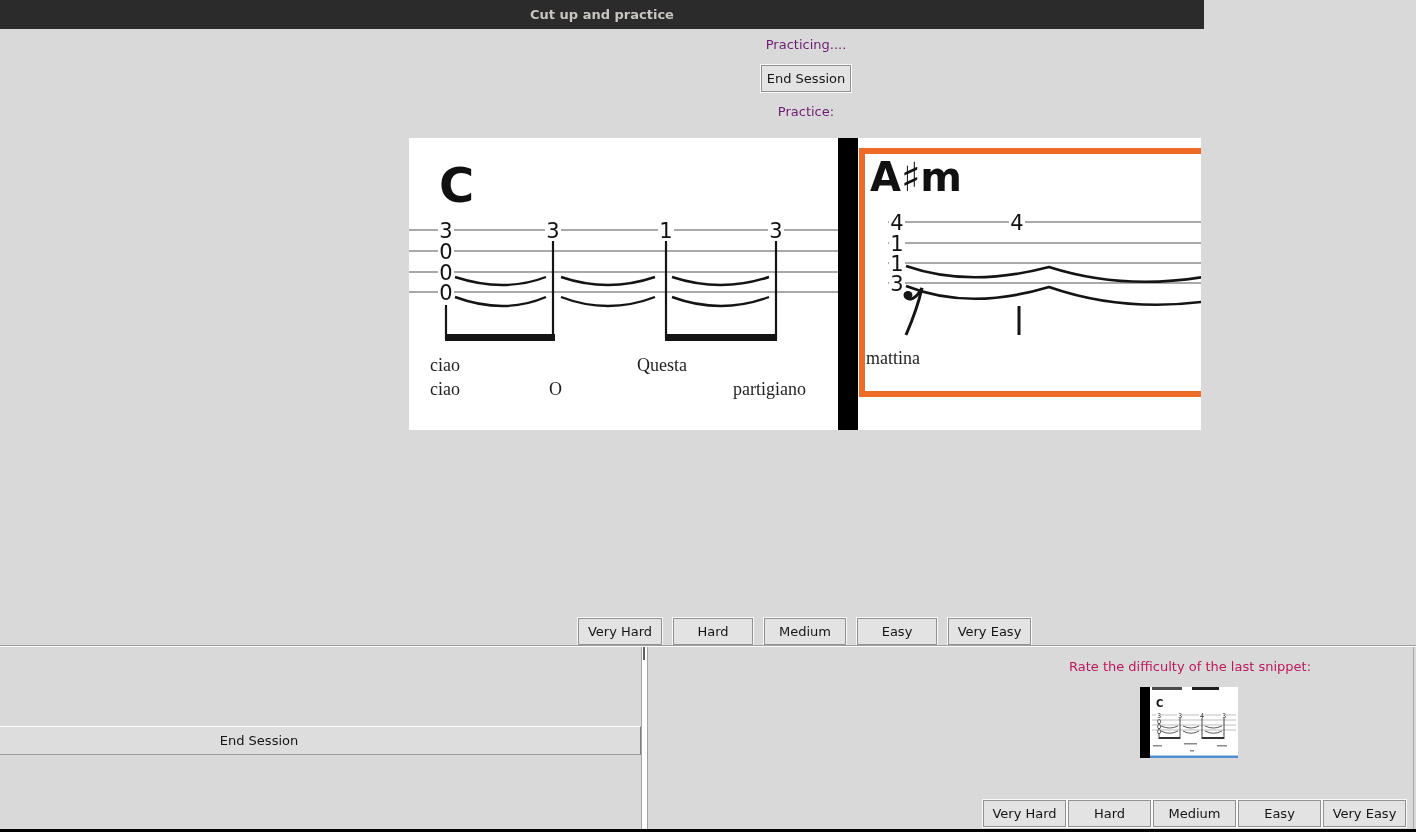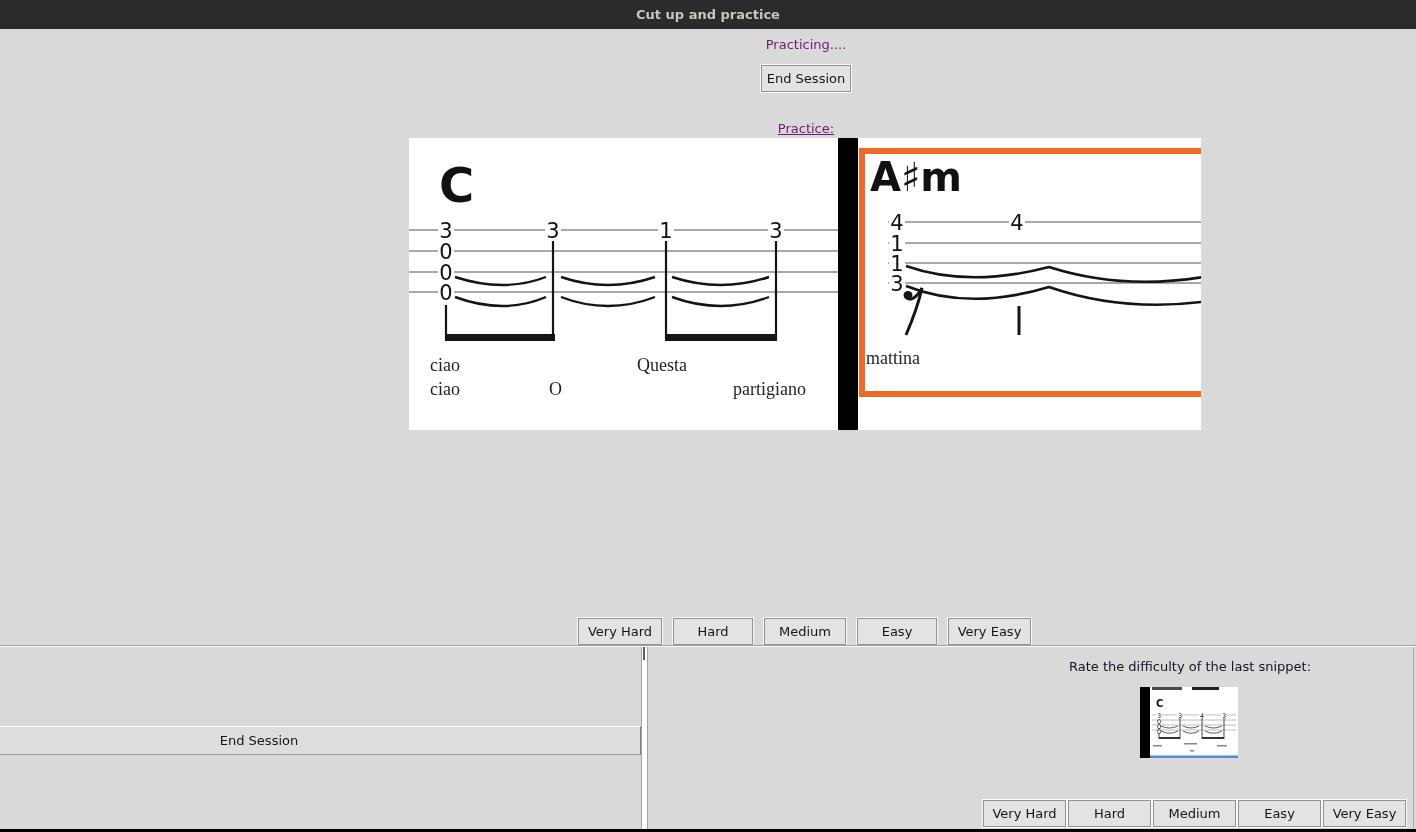--- a/index.html
+++ b/index.html
@@ -1,21 +1,21 @@
 <!DOCTYPE html>
 <html><head>
 <meta charset="utf-8">
 <style>
   html,body{margin:0;padding:0;background:#bfbfbf;}
   .window{
     position:relative;width:1416px;height:832px;overflow:hidden;
     background:#d9d9d9;font-family:"DejaVu Sans",sans-serif;color:#1a1a1a;
   }
   .titlebar{
-    position:absolute;left:0;top:0;width:1416px;height:29px;background:#2b2b2b;
+    position:absolute;left:0;top:0;width:1204px;height:29px;background:#2b2b2b;
     display:flex;align-items:center;justify-content:center;
   }
   .titlebar .title{font-size:13px;font-weight:bold;color:#c9c5bf;}
   .label{position:absolute;transform:translateX(-50%);font-size:13px;color:#701a75;white-space:nowrap;}
   .btn{
     position:relative;background:#e3e3e3;border:1px solid #929292;
     box-shadow:0 0 0 1px #fafafa;
     font-size:13px;color:#161616;font-family:"DejaVu Sans",sans-serif;
     display:flex;align-items:center;justify-content:center;box-sizing:border-box;
     cursor:default;white-space:nowrap;
@@ -32,42 +32,42 @@
     border-left:1px solid #a4a4a4;border-right:1px solid #a4a4a4;box-sizing:border-box;
   }
   .vhandle{position:absolute;left:643px;top:647px;width:2px;height:13px;background:#5f5f5f;}
   .redge{position:absolute;left:1413px;top:647px;width:1px;height:182px;background:#a9a9a9;}
   .bl-end{
     position:absolute;left:0;top:726px;width:641px;height:29px;background:#dddddd;
     border-top:1px solid #fbfbfb;border-bottom:1px solid #9b9b9b;box-sizing:border-box;
     display:flex;align-items:center;border-right:1px solid #7e7e7e;cursor:default;
   }
   .bl-end .inner{width:518px;text-align:center;font-size:13px;color:#161616;}
-  .rate-prompt{position:absolute;left:1190px;top:659px;transform:translateX(-50%);font-size:13px;color:#0f172a;white-space:nowrap;}
+  .rate-prompt{position:absolute;left:1190px;top:659px;transform:translateX(-50%);font-size:13px;color:#be185d;white-space:nowrap;}
   .thumb{position:absolute;left:1140px;top:687px;width:98px;height:71px;}
   .br-row{position:absolute;left:983px;top:800px;display:flex;gap:2px;}
   .br-row .btn{width:83px;height:27px;}
   .bottom-strip{position:absolute;left:0;top:829px;width:1416px;height:3px;background:#000000;}
   svg text{font-family:"DejaVu Sans",sans-serif;}
   svg .lyr{font-family:"Liberation Serif","DejaVu Serif",serif;}
 </style>
 </head>
 <body>
 
 <div class="window">
 
   <div class="titlebar">
     <span class="title">Cut up and practice</span>
   </div>
 
   <div class="label" style="left:806px;top:37px;">Practicing....</div>
   <div class="btn top-end">
     <span>End Session</span>
   </div>
-  <div class="label" style="left:806px;top:121px;text-decoration:underline;">Practice:</div>
+  <div class="label" style="left:806px;top:104px;">Practice:</div>
 
   <div class="img-wrap">
     <svg width="792" height="292" viewBox="0 0 792 292">
 
       <g>
         <text x="30" y="64" font-size="48" font-weight="bold" fill="#111">C</text>
 
         <line x1="0" y1="92" x2="429" y2="92" stroke="#8c8c8c" stroke-width="1.5"></line>
         <line x1="0" y1="113" x2="429" y2="113" stroke="#8c8c8c" stroke-width="1.5"></line>
         <line x1="0" y1="134" x2="429" y2="134" stroke="#8c8c8c" stroke-width="1.5"></line>

